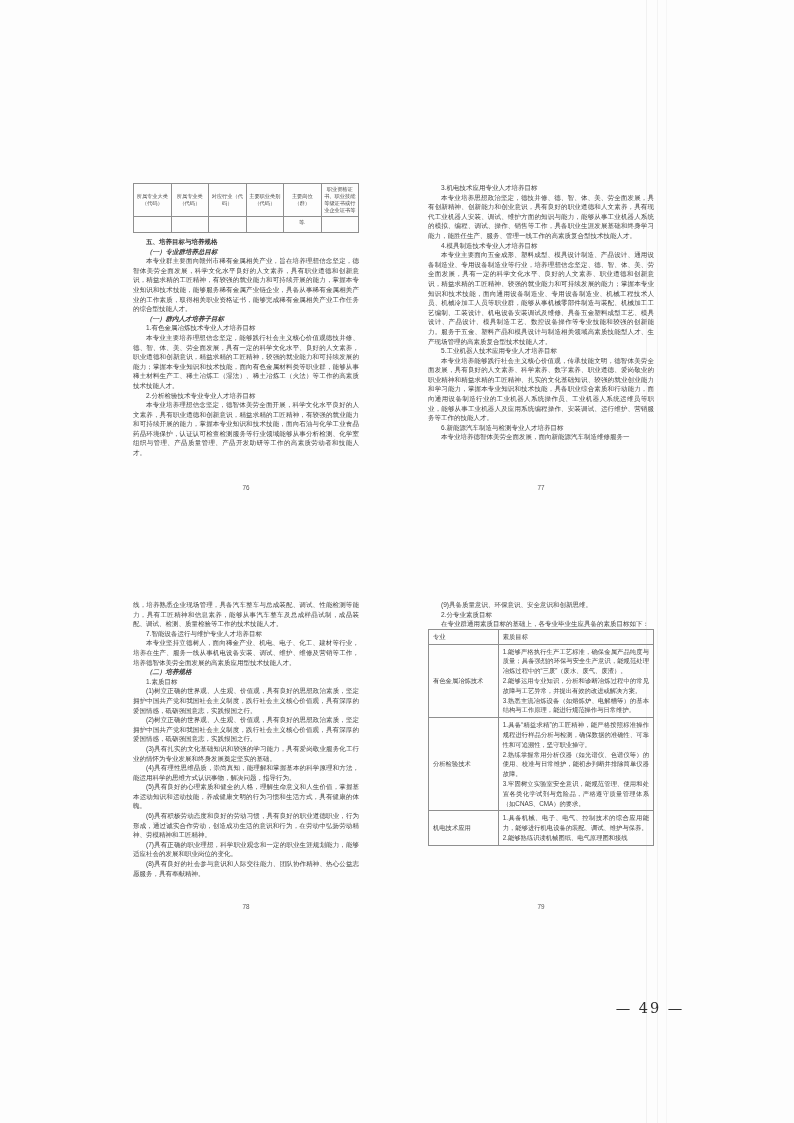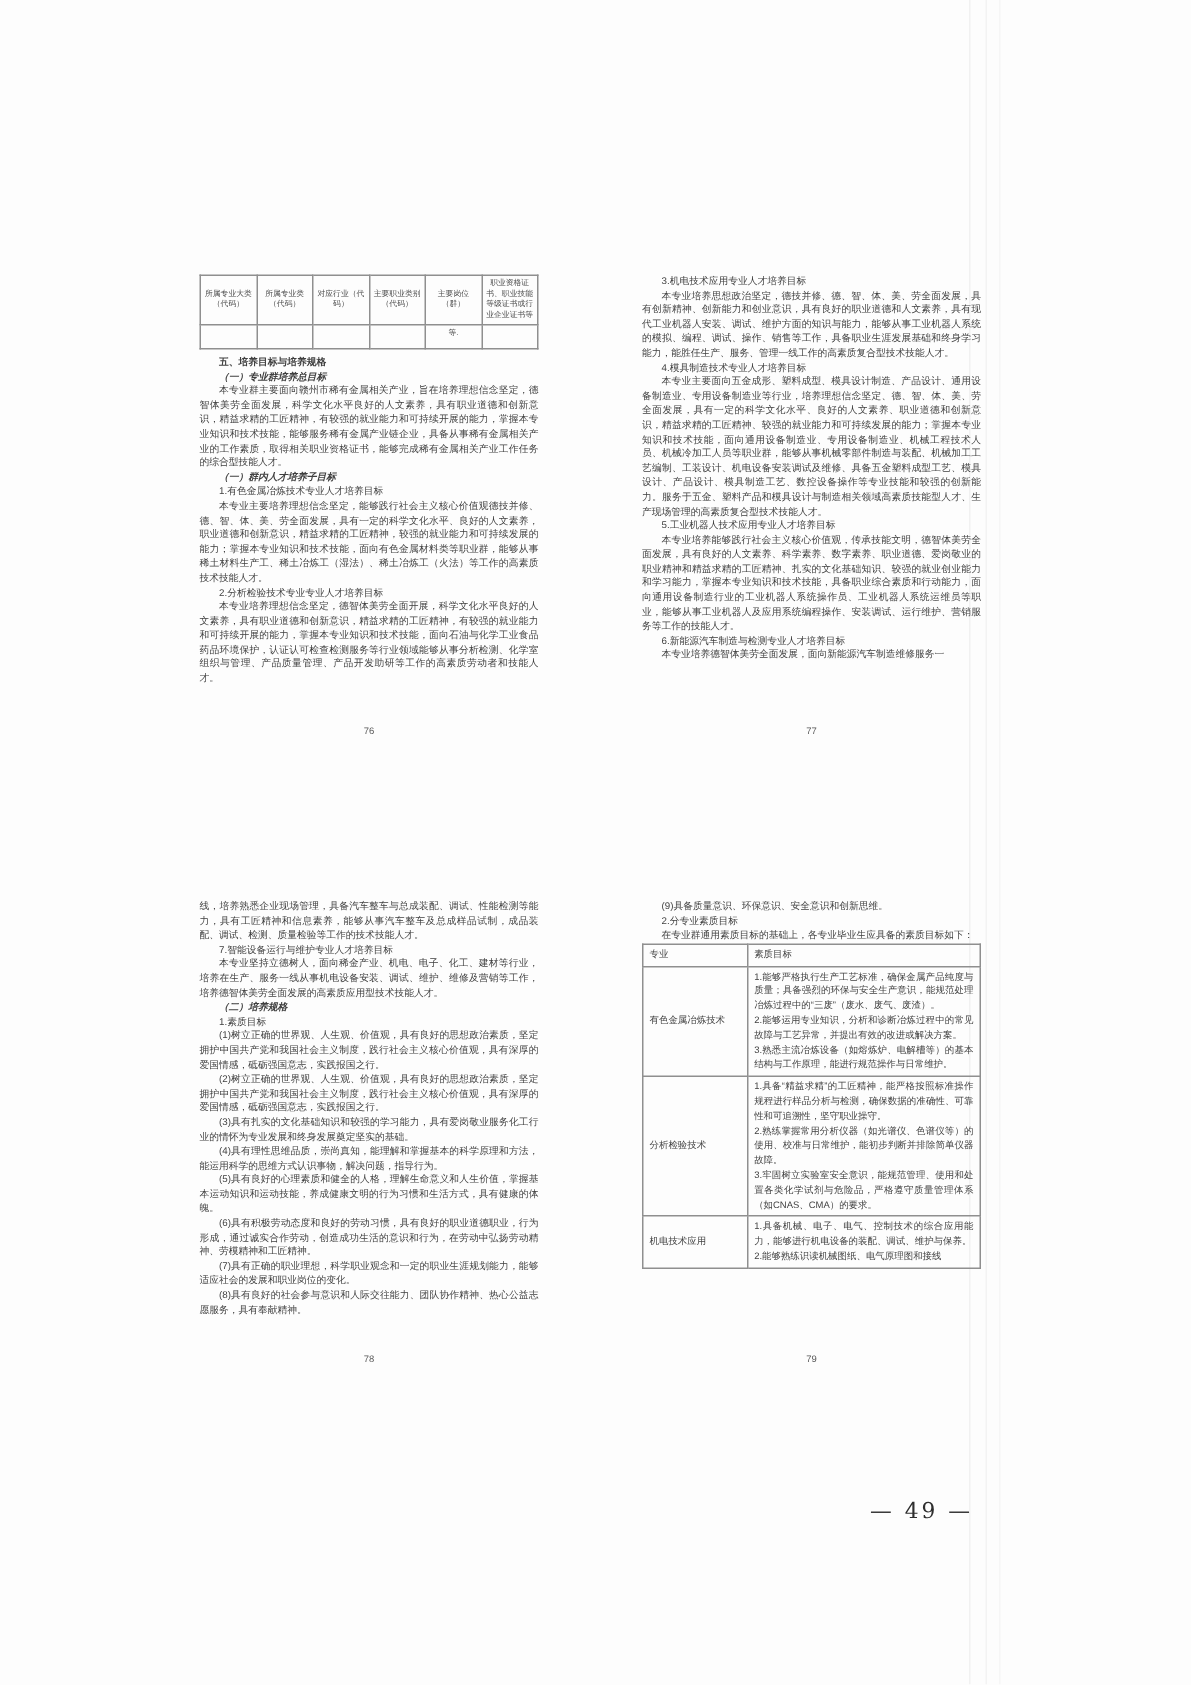--- a/index.html
+++ b/index.html
@@ -81,21 +81,21 @@
 
   
   .edge-line { position:absolute; top:0; bottom:0; width:1px; }
   .edge-line.e1 { left:646px; background:#f1f1f1; }
   .edge-line.e2 { left:657px; background:#f3f3f3; }
   .edge-line.e3 { left:666px; background:#f6f6f6; }
 
   .footer {
     position:absolute;
     left:580px; top:1000px; width:140px;
-    text-align:left;
+    text-align:center;
     font-family:"DejaVu Serif","Liberation Serif",serif;
     font-size:14.5px;
     color:#2e2e2e;
     letter-spacing:2px;
   }
 </style>
 </head>
 <body>
 
 <div class="edge-line e1"></div>

